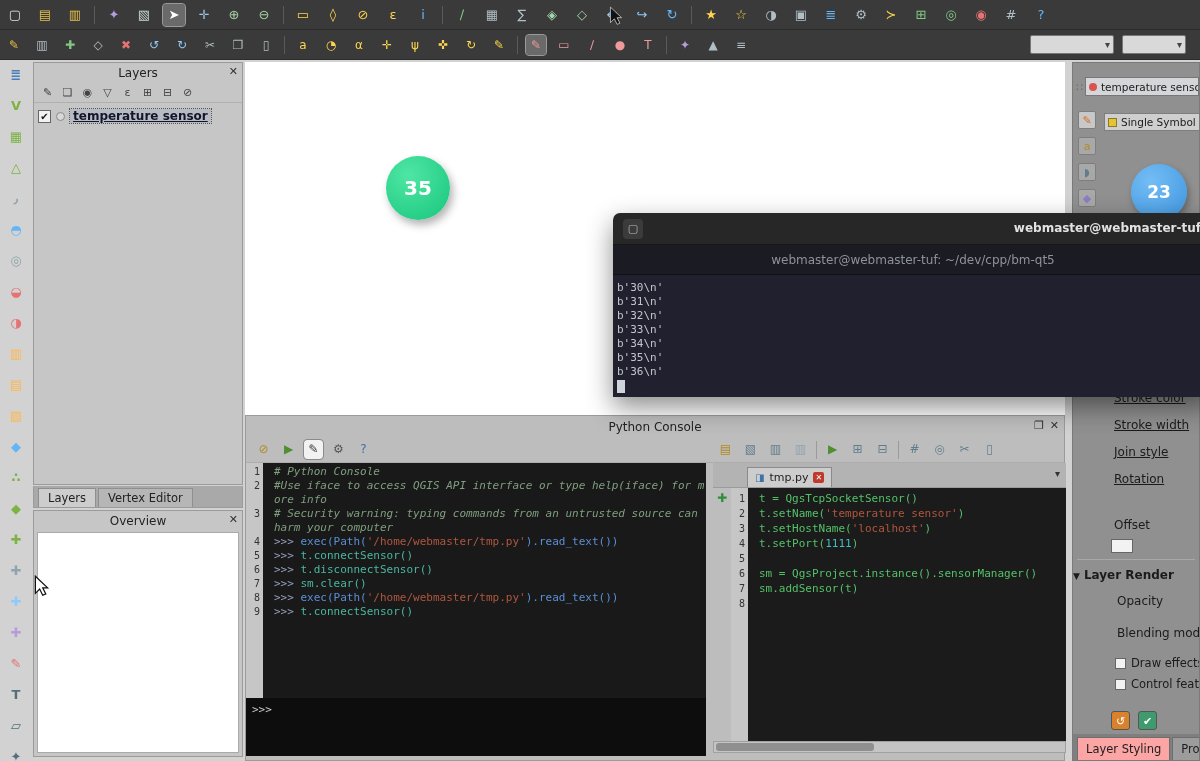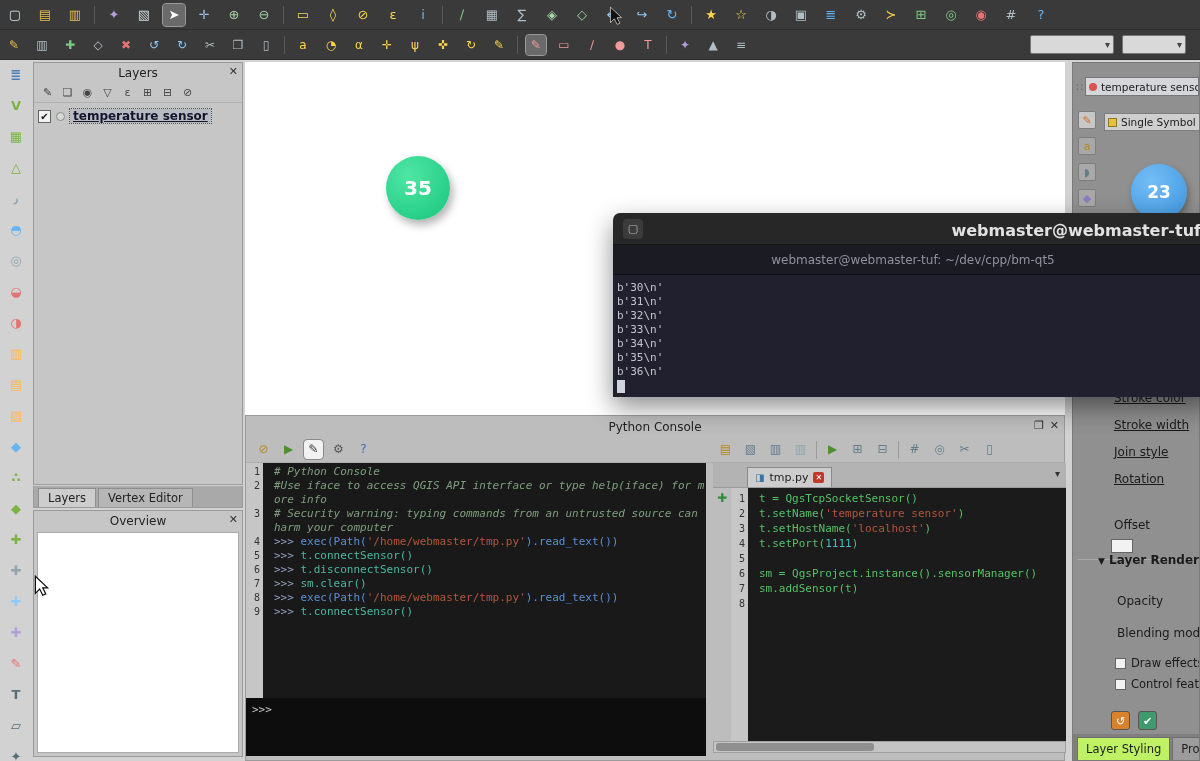--- a/index.html
+++ b/index.html
@@ -63,21 +63,21 @@
     box-shadow:3px 5px 9px rgba(0,0,0,0.30);
     display:flex; align-items:center; justify-content:center;
     color:#fff; font-size:20px; font-weight:bold; }
 
   
   .terminal { position:absolute; left:613px; top:213px; width:600px; height:184px; z-index:60;
     border-radius:7px 7px 0 0; overflow:hidden; box-shadow:0 10px 26px rgba(0,0,0,0.45); }
   .term-header { height:32px; background:#272727; position:relative; border-bottom:1px solid #171717; }
   .term-menu-btn { position:absolute; left:10px; top:6px; width:20px; height:20px; background:#3b3b3b;
     border-radius:4px; color:#bdbdbd; font-size:11px; line-height:20px; text-align:center; }
-  .term-title { position:absolute; right:12px; top:8px; font-weight:bold; font-size:16px;
+  .term-title { position:absolute; right:12px; top:8px; font-weight:bold; font-size:12px;
     color:#e2e2e2; white-space:nowrap; }
   .term-tabbar { height:30px; background:#1b1b24; display:flex; align-items:center;
     justify-content:center; border-bottom:1px solid #101018; }
   .term-tab-title { color:#8e929b; font-size:12px; white-space:nowrap; }
   .term-body { position:absolute; left:0; right:0; top:62px; bottom:0; background:#20202e;
     padding:6px 4px 0 4px; font-family:"DejaVu Sans Mono", monospace; font-size:11px; }
   .tline { height:14px; line-height:14px; color:#c2c6cc; white-space:pre; }
   .term-cursor { width:8px; height:13px; background:#cfd3da; margin-top:1px; }
 
   
@@ -154,39 +154,39 @@
     background:radial-gradient(circle at 35% 30%, #74bdf5, #3d95e0);
     box-shadow:2px 4px 7px rgba(0,0,0,0.3);
     display:flex; align-items:center; justify-content:center; color:#fff; font-size:17px; font-weight:bold; }
   .sty-props { position:absolute; left:0; top:322px; width:100%;text-decoration:underline; }
   .srow { height:27px; line-height:27px; padding-left:41px; font-size:12px; color:#1b1b1b; white-space:nowrap; }
   .sty-offset { position:absolute; left:0; top:452px; width:100%; }
   .sty-offset .srow { height:20px; line-height:20px; }
   .sty-offset-input { position:absolute; left:38px; top:24px; width:22px; height:14px;
     background:#f2f2f2; border:1px solid #666; }
   .sty-sep { position:absolute; left:4px; right:4px; top:496px; height:1px; background:#a8a8a8; }
-  .sty-section { position:absolute; left:0; top:487px; width:100%; height:20px; line-height:20px;
-    padding-left:0; font-size:12px; white-space:nowrap;text-align:right; }
+  .sty-section { position:absolute; left:0; top:502px; width:100%; height:20px; line-height:20px;
+    padding-left:0; font-size:12px; white-space:nowrap; }
   .sty-section .chev { font-size:9px; margin-right:4px; }
   .sty-opacity  { position:absolute; left:0; top:528px; width:100%; }
   .sty-blend    { position:absolute; left:0; top:560px; width:100%; }
   .sty-opacity .srow, .sty-blend .srow { height:20px; line-height:20px; padding-left:44px; }
   .sty-check { position:absolute; left:42px; display:flex; align-items:center; gap:5px;
     font-size:11.5px; white-space:nowrap; }
   .sty-check .cb { width:11px; height:11px; line-height:10px; }
   .sty-check.ck1 { top:593px; }
   .sty-check.ck2 { top:614px; }
   .sty-buttons { position:absolute; left:38px; top:648px; display:flex; gap:8px; }
   .sbtn { width:19px; height:19px; line-height:19px; text-align:center; border-radius:3px;
     color:#fff; font-size:11px; border:1px solid #555; }
   .stabs { position:absolute; left:0; right:0; bottom:0; height:26px; background:#7f7f7f;
     display:flex; align-items:flex-end; padding-left:4px; gap:2px; }
   .stab { font-size:11.5px; color:#1d1d1d; background:#9c9c9c; border:1px solid #6e6e6e;
     border-bottom:none; padding:4px 8px; white-space:nowrap; }
-  .stab.active { background:#bef264; }
+  .stab.active { background:#fca5a5; }
 
   
   .cursor { position:absolute; z-index:100; }
 </style>
 </head>
 <body>
 
 <div class="toolbar row1">
     <span class="ticon" title="project-new" style="color: rgb(216, 224, 228);">▢</span>
     <span class="ticon" title="project-open" style="color: rgb(231, 192, 75);">▤</span>

